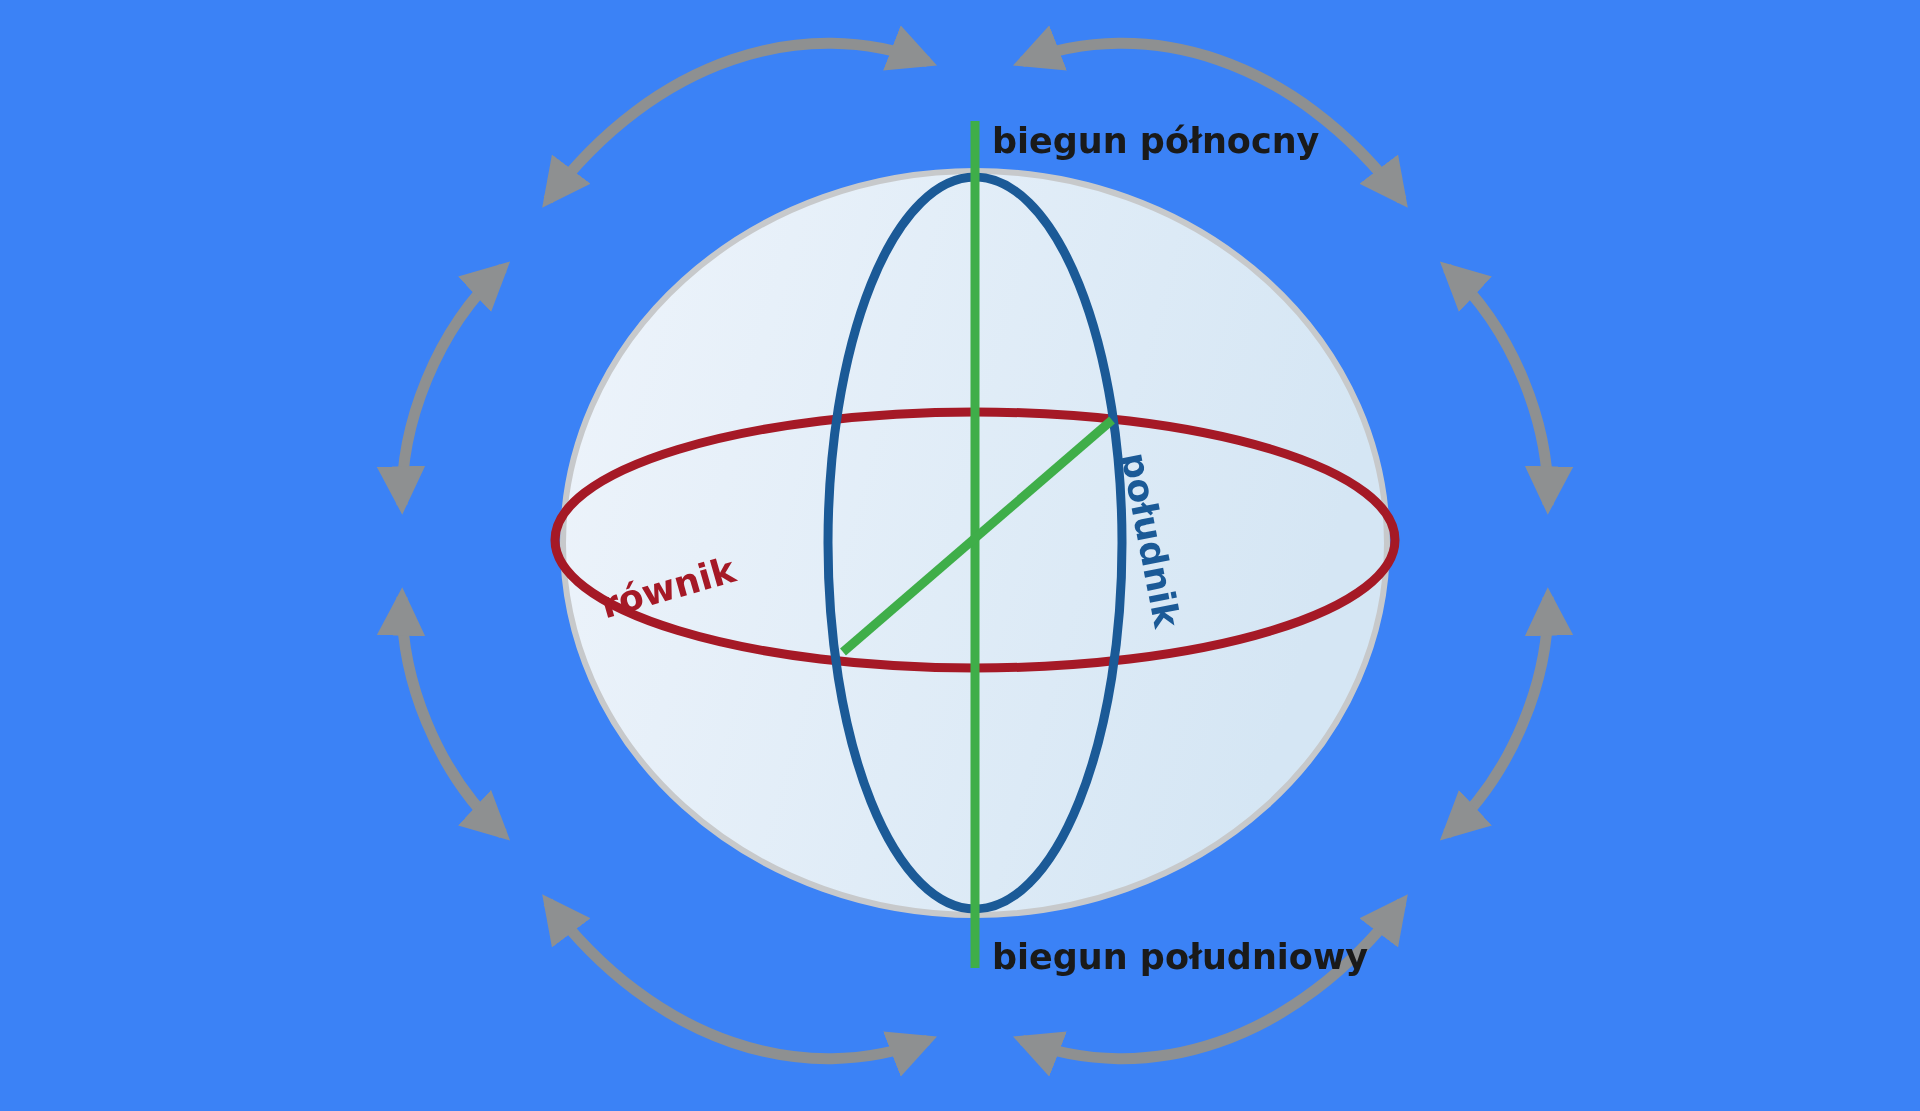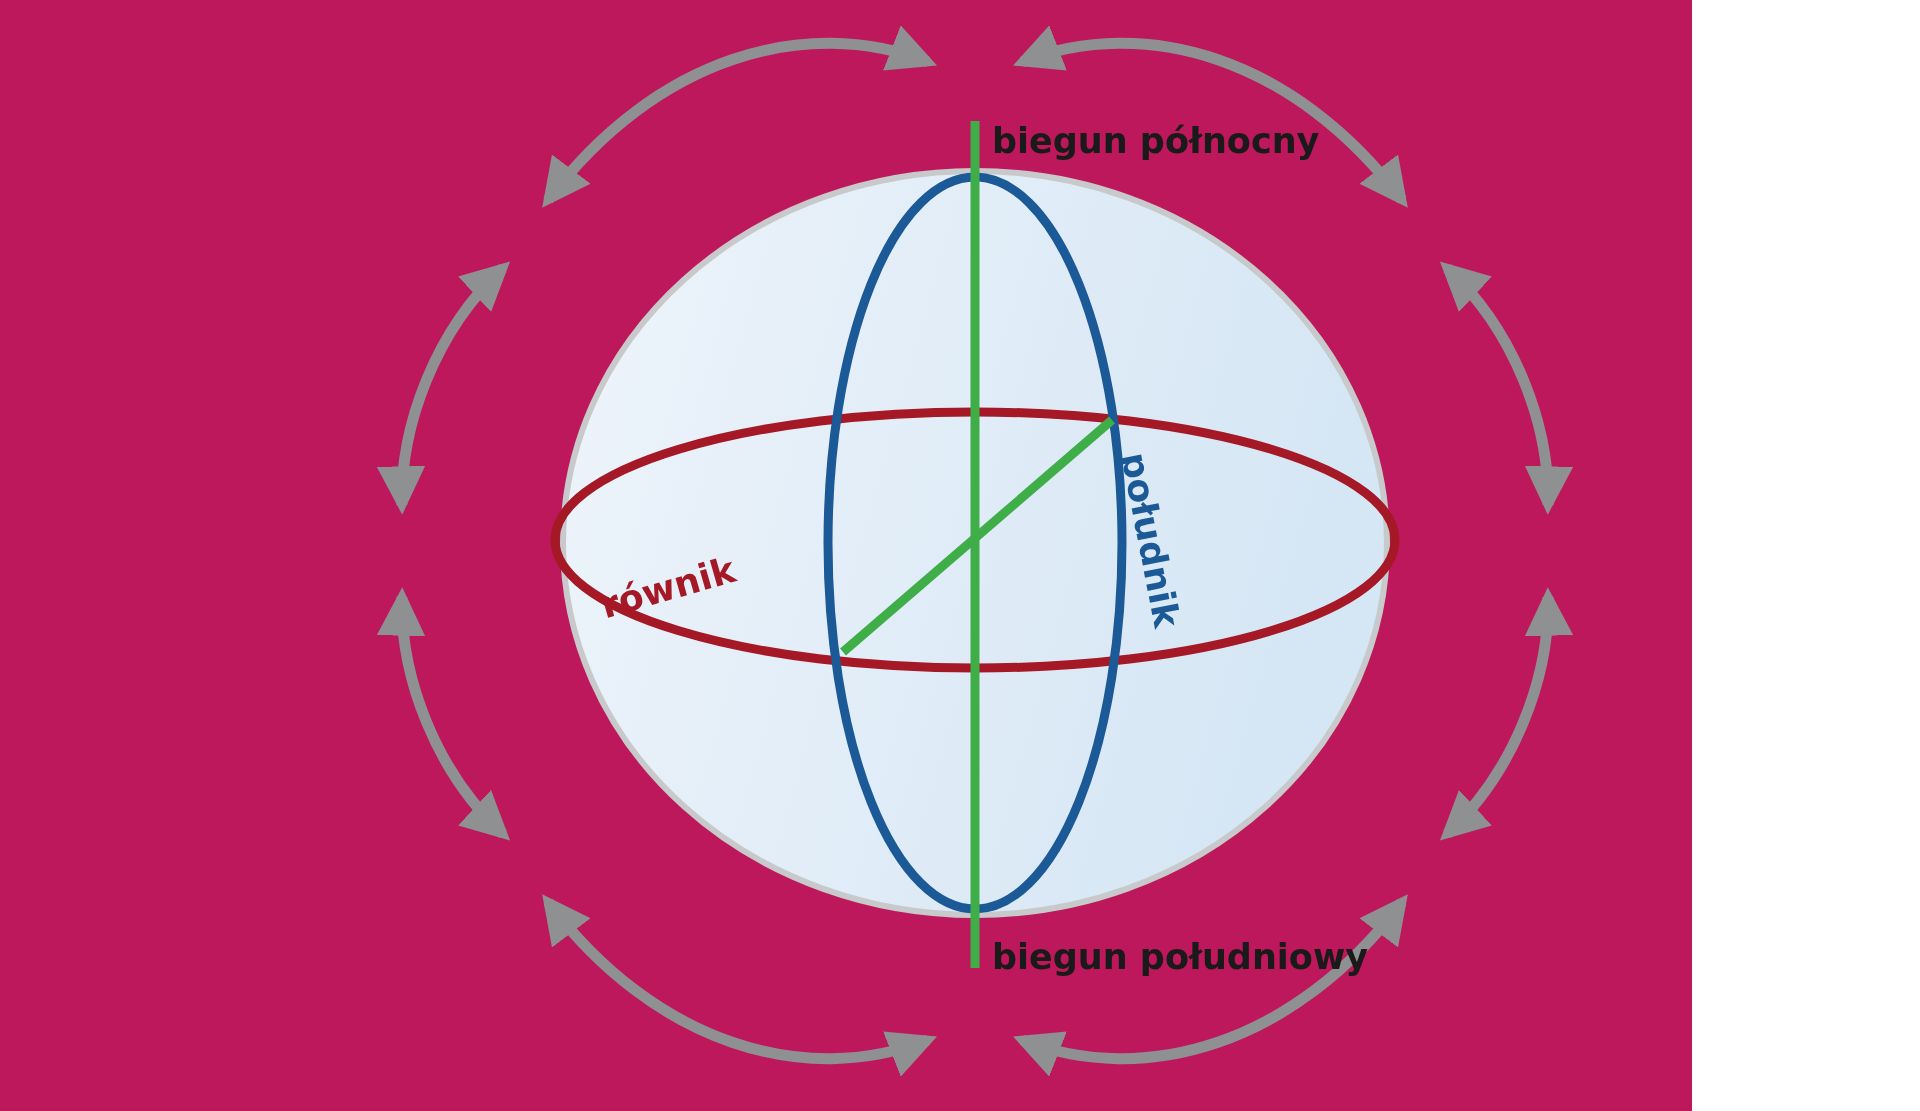--- a/index.html
+++ b/index.html
@@ -2,23 +2,23 @@
 <html><head>
 <meta charset="utf-8">
 <style>
   html, body {
     margin: 0;
     padding: 0;
     background: #ffffff;
   }
   .canvas {
     position: relative;
-    width: 1692px;
+    width: 1920px;
     height: 1111px;
-    background: #be185d;
+    background: #3b82f6;
     overflow: hidden;
     font-family: "DejaVu Sans", sans-serif;
   }
   svg { display: block; }
   .pole-label {
     font-family: "DejaVu Sans", sans-serif;
     font-size: 35px;
     font-weight: bold;
   }
   .circle-label {

